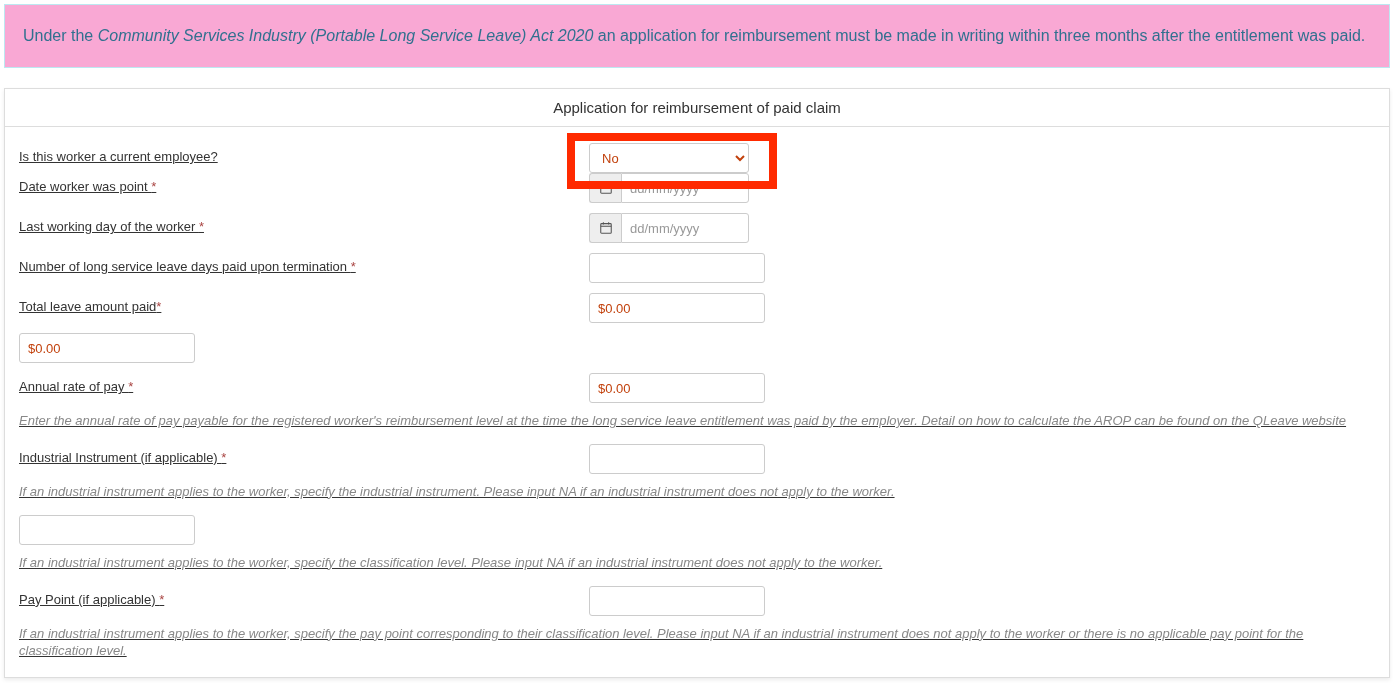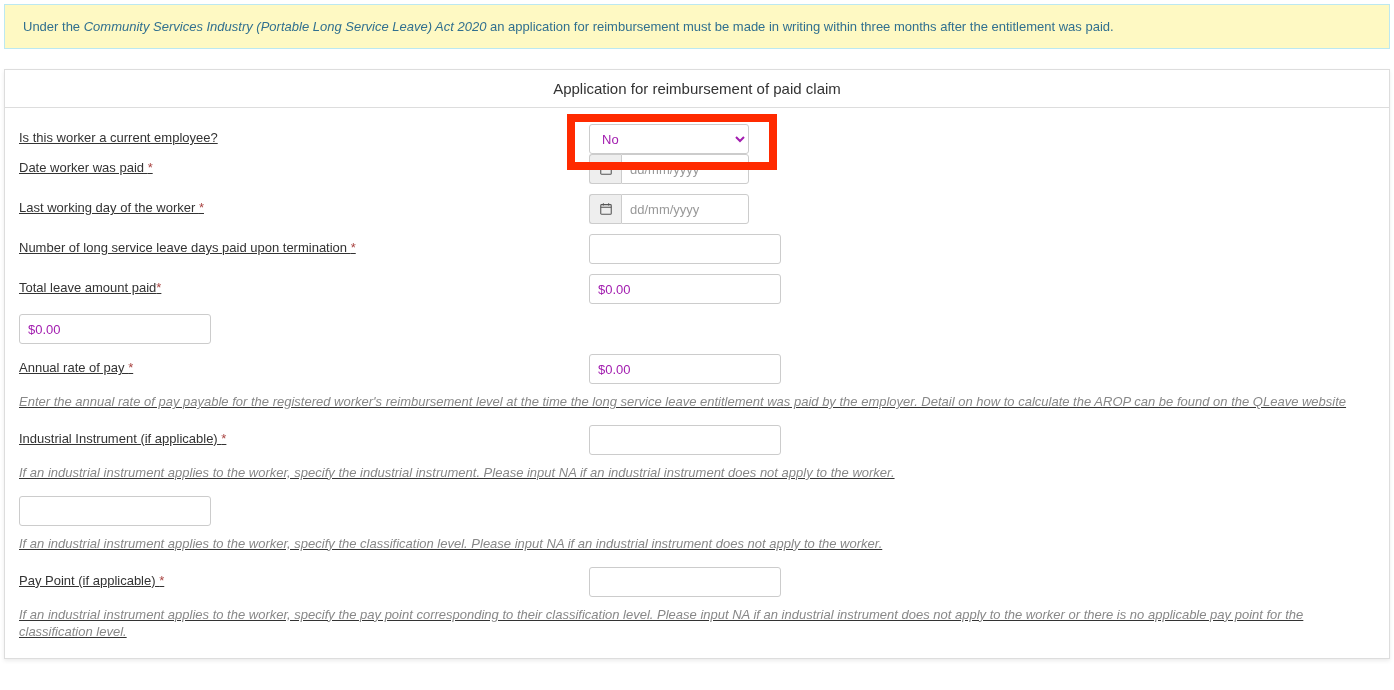--- a/index.html
+++ b/index.html
@@ -1,23 +1,23 @@
 <!DOCTYPE html>
 <html><head>
 <meta charset="utf-8">
 <style>
   * { box-sizing: border-box; margin: 0; padding: 0; }
   body { font-family: Arial, Helvetica, sans-serif; background: #fff; color: #333; font-size: 13px; }
   .info-banner {
-    background: #fef9c3;
+    background: #f9a8d4;
     border: 1px solid #bce8f1;
     color: #31708f;
-    padding: 14px 18px;
+    padding: 22px 18px;
     margin: 4px 4px 20px 4px;
-    font-size: 13px;
+    font-size: 16px;
   }
   .info-banner .italic { font-style: italic; }
   .panel {
     border: 1px solid #ddd;
     margin: 0 4px 6px 4px;
     box-shadow: 0 2px 4px rgba(0,0,0,0.08);
     background: #fff;
   }
   .panel-header {
     padding: 10px 14px;
@@ -41,25 +41,25 @@
     color: #333;
   }
   .input-col { flex: 0 0 auto; }
   .req { color: #a94442; }
   select.form-control, input.form-control {
     border: 1px solid #ccc;
     border-radius: 3px;
     height: 30px;
     padding: 4px 8px;
     font-size: 13px;
-    color: #a21caf;
+    color: #c2410c;
     background: #fff;
   }
   select.form-control { width: 160px; padding-right: 24px; }
-  input.form-control { width: 192px; }
+  input.form-control { width: 176px; }
   .date-group {
     display: inline-flex;
     align-items: center;
   }
   .date-addon {
     border: 1px solid #ccc;
     border-right: none;
     border-radius: 3px 0 0 3px;
     background: #eee;
     width: 32px;
@@ -108,21 +108,21 @@
       <div class="input-col">
         <select class="form-control">
           <option>No</option>
           <option>Yes</option>
         </select>
       </div>
     </div>
 
     <div class="form-row">
       <div class="label-col">
-        <span>Date worker was paid </span><span class="req">*</span>
+        <span>Date worker was point </span><span class="req">*</span>
       </div>
       <div class="input-col">
         <div class="date-group">
           <span class="date-addon">
             <svg class="cal-icon" viewBox="0 0 16 16" fill="none" stroke="#555" stroke-width="1.2">
                 <rect x="2" y="3" width="12" height="11" rx="1"></rect>
                 <line x1="2" y1="6" x2="14" y2="6"></line>
                 <line x1="5" y1="1.5" x2="5" y2="4"></line>
                 <line x1="11" y1="1.5" x2="11" y2="4"></line>
               </svg>

